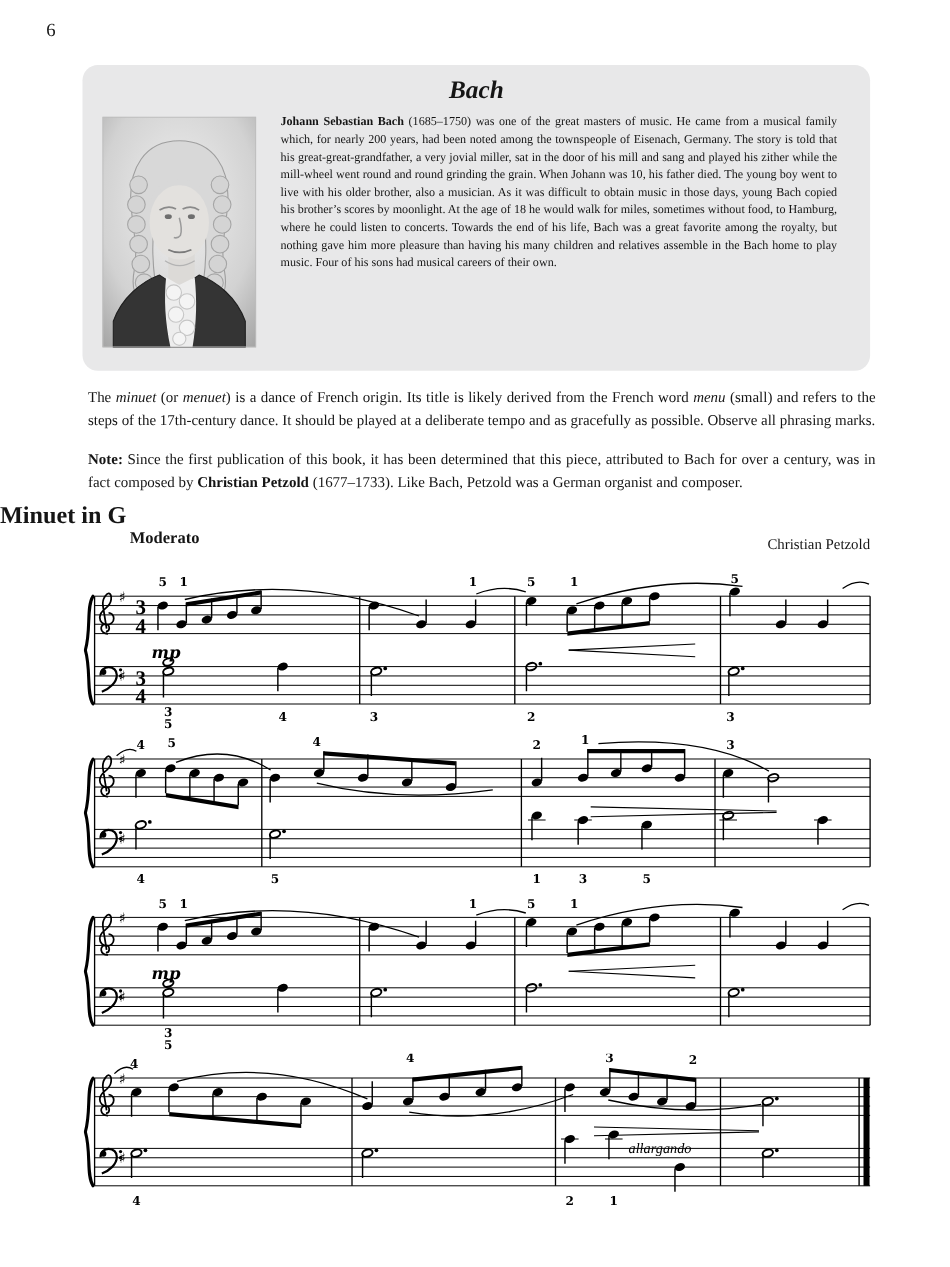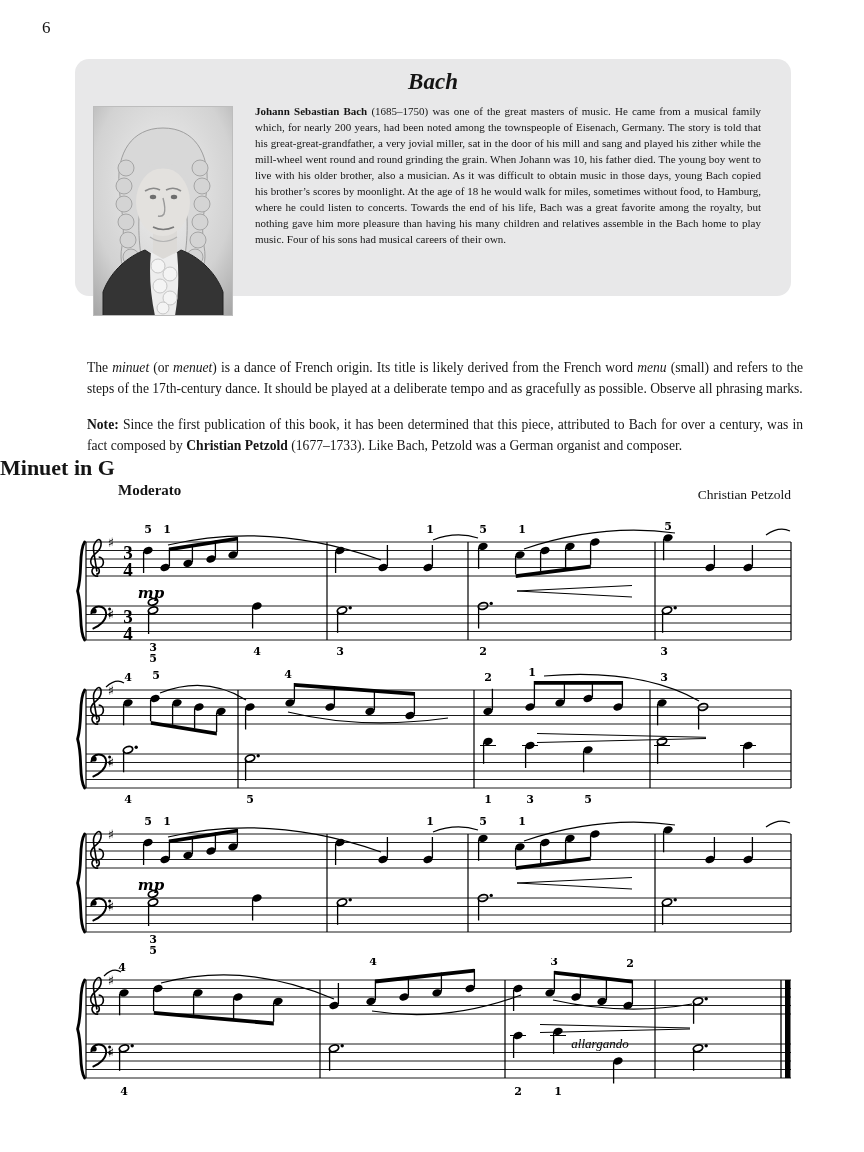--- a/index.html
+++ b/index.html
@@ -1,26 +1,26 @@
 <!DOCTYPE html>
 <html><head>
 <meta charset="utf-8">
 <title>Music Book Page</title>
 <style>
   html,body{margin:0;padding:0;}
   body{width:864px;height:1152px;background:#ffffff;position:relative;
        font-family:"Liberation Serif",serif;color:#151515;overflow:hidden;}
   .pageno{position:absolute;left:42px;top:18px;font-size:17px;}
-  .bio-box{position:absolute;left:75px;top:59px;width:716px;height:237px;background:#e8e8e9;
+  .bio-box{position:absolute;left:75px;top:59px;width:716px;height:278px;background:#e8e8e9;
            border-radius:14px;box-sizing:border-box;padding:6px 18px 0 18px;}
   .bio-title{text-align:center;font-style:italic;font-weight:bold;font-size:23px;margin:4px 0 8px 0;}
   .bio-row{display:flex;}
   .portrait{width:140px;height:210px;flex:none;margin-top:3px;}
   .bio-text{flex:1;margin:0 12px 0 22px;font-size:11px;line-height:16px;text-align:justify;}
-  .para{position:absolute;left:75px;width:716px;margin:12px;font-size:13.6px;line-height:21px;text-align:justify;}
+  .para{position:absolute;left:75px;width:716px;margin:5px;font-size:13.6px;line-height:21px;text-align:justify;}
   #minuet-para{top:345px;}
   #note-para{top:402px;}
   .piece-title{position:absolute;left:0;top:455px;width:100%;text-align:left;
                font-size:22px;font-weight:bold;margin:0;}
   .composer{position:absolute;left:75px;top:487px;width:716px;text-align:right;font-size:13.5px;}
   .tempo{position:absolute;left:118px;top:482px;font-size:15px;font-weight:bold;font-family:Liberation Serif, serif;}
   .sys{position:absolute;left:76px;width:717px;height:150px;}
   .sys svg{display:block;}
   .fg{font-family:"DejaVu Serif",serif;font-weight:bold;font-size:11px;}
   .dyn{font-family:"DejaVu Serif",serif;font-weight:bold;font-style:italic;font-size:15px;}

